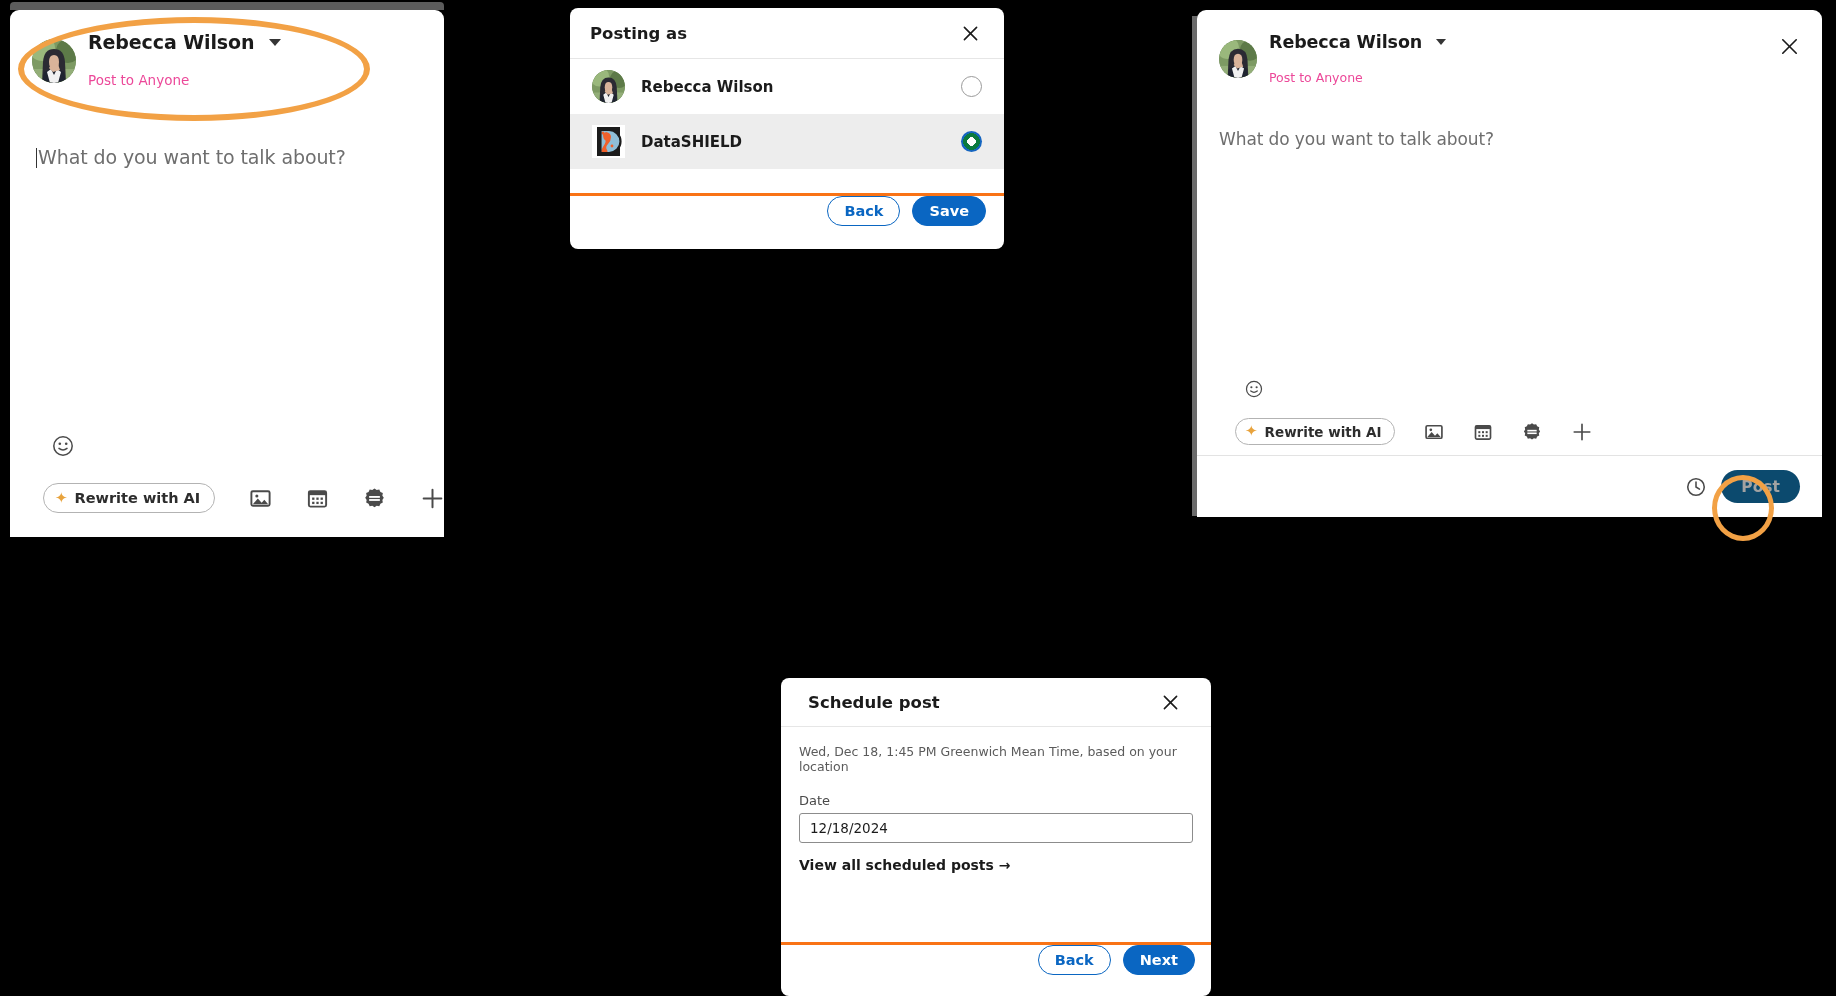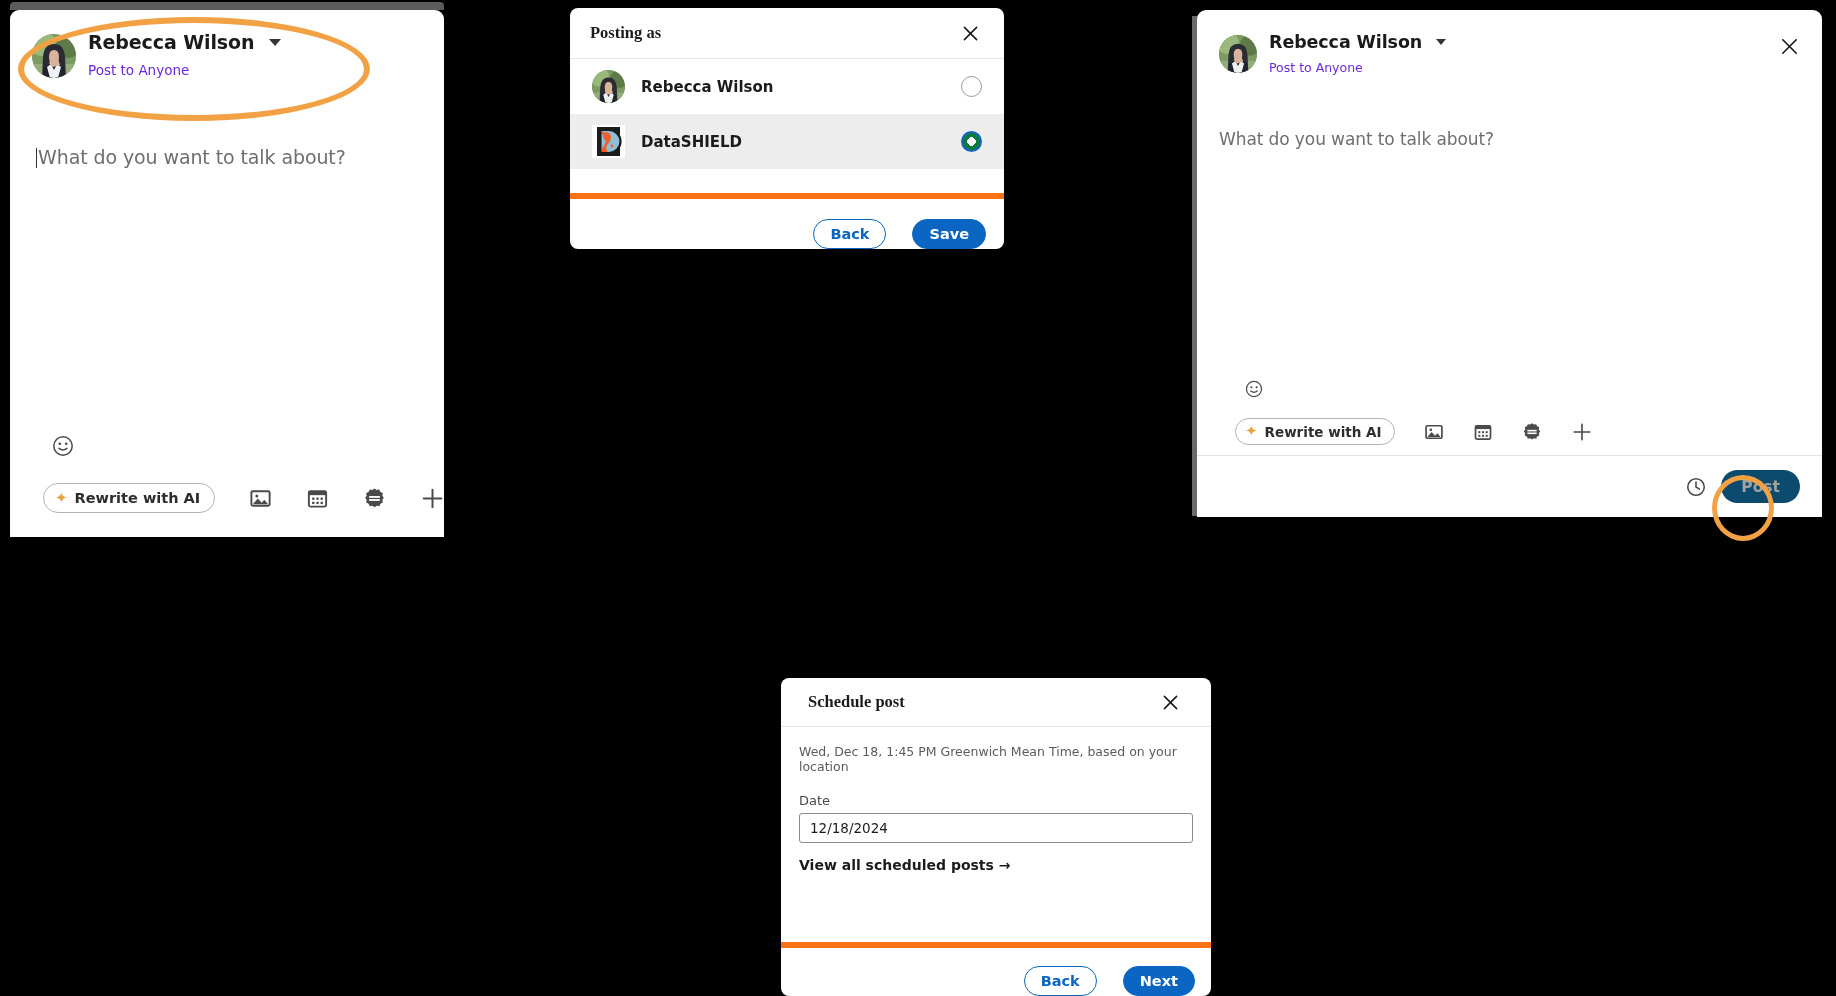--- a/index.html
+++ b/index.html
@@ -56,23 +56,23 @@
 
   .author-name {
     font-size: 19px;
     font-weight: 700;
     color: #1b1b1b;
     letter-spacing: -0.1px;
     line-height: 1.15;
   }
   .author-sub {
     font-size: 13.5px;
-    color: #6d28d9;
+    color: #ec4899;
     line-height: 1.3;
-    margin-top: 8px;
+    margin-top: 18px;
   }
   .caret {
     display: inline-block;
     width: 0; height: 0;
     border-left: 6px solid transparent;
     border-right: 6px solid transparent;
     border-top: 7px solid #353535;
     margin-left: 9px;
     vertical-align: 3px;
   }
@@ -139,21 +139,20 @@
     display: flex;
     align-items: center;
     justify-content: space-between;
     border-bottom: 1px solid #e6e6e6;
     box-sizing: border-box;
   }
   .modal-title {
     font-size: 16.5px;
     font-weight: 700;
     color: #1b1b1b;
-    font-family: Liberation Serif, serif;
   }
   .close-x {
     background: none;
     border: none;
     padding: 4px;
     cursor: pointer;
     line-height: 0;
   }
   .option-row {
     display: flex;
@@ -179,25 +178,25 @@
   }
   .radio.on {
     border: none;
     background:
       radial-gradient(circle at 50% 50%,
         #ffffff 0 28%,
         #0a7a3e 28% 56%,
         #1565c0 56% 100%);
   }
   .modal-footer {
-    border-top: 6px solid #f97316;
+    border-top: 3px solid #f97316;
     display: flex;
-    align-items: flex-end;
+    align-items: flex-start;
     justify-content: flex-end;
-    gap: 26px;
+    gap: 12px;
     box-sizing: border-box;
   }
   .btn-outline {
     border: 1.5px solid #0a66c2;
     color: #0a66c2;
     background: #fff;
     border-radius: 999px;
     font-weight: 700;
     font-size: 14.5px;
     height: 30px;

